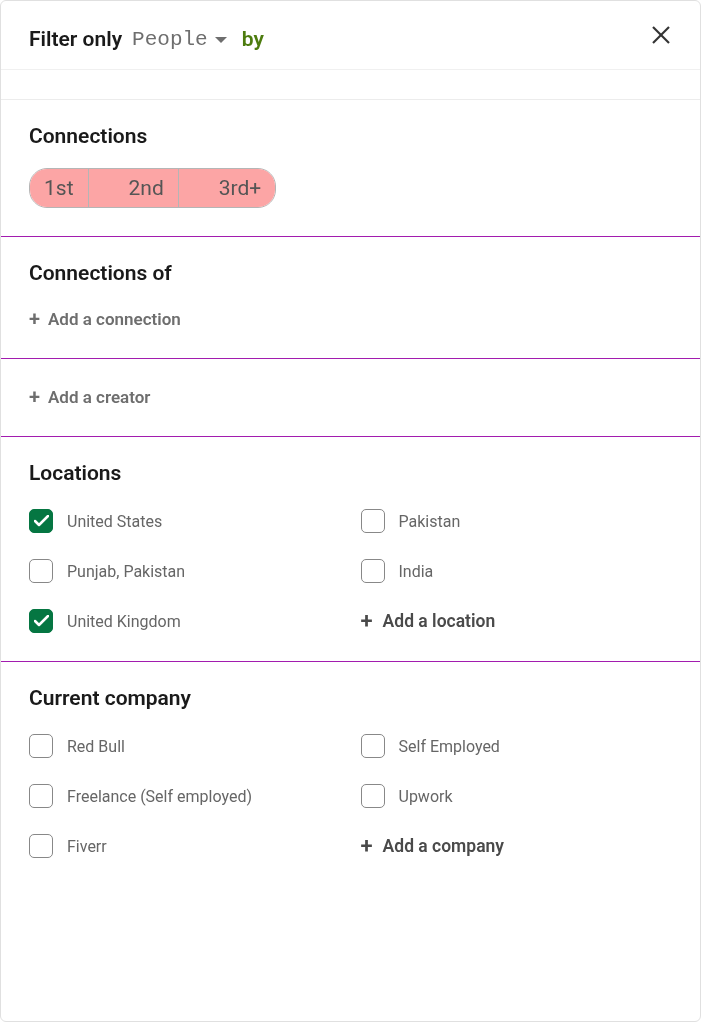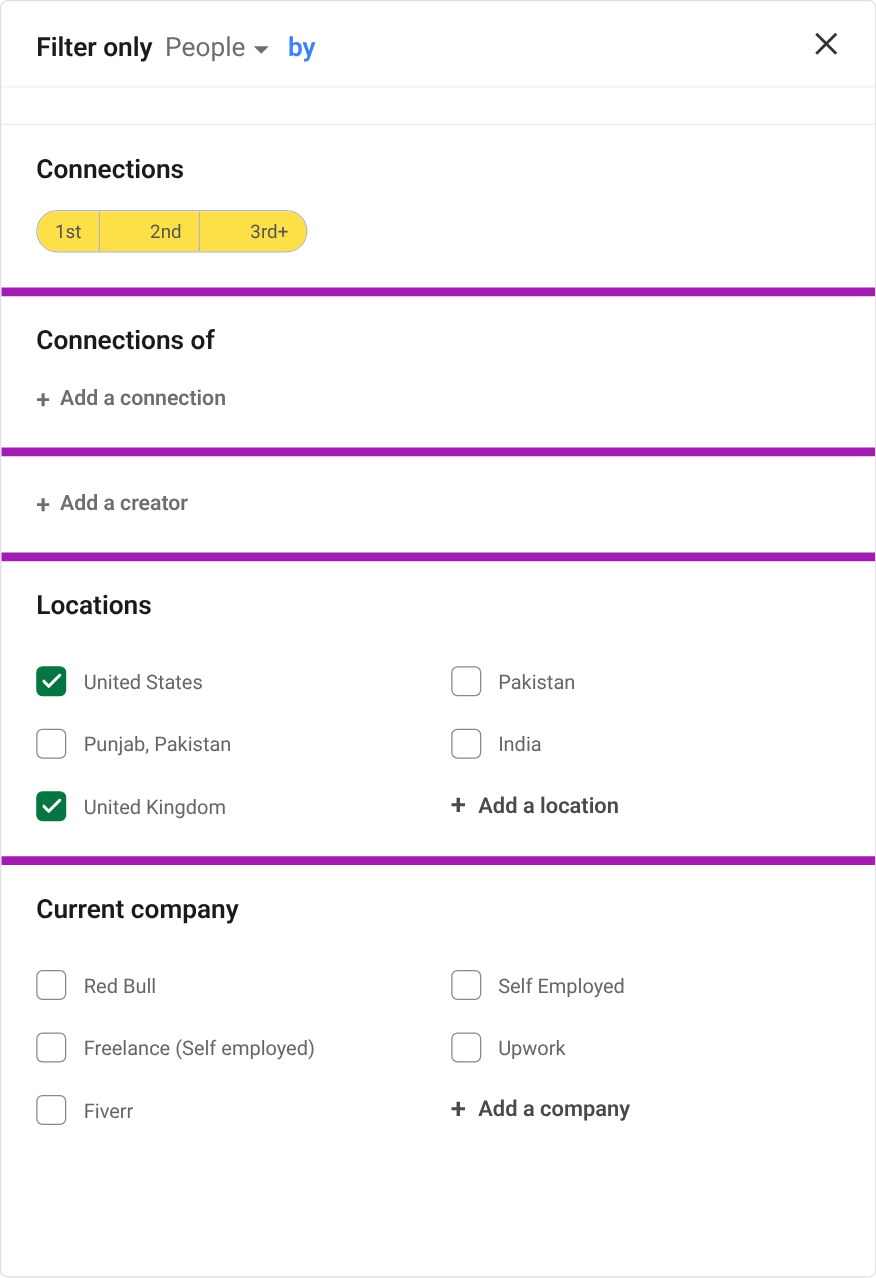--- a/index.html
+++ b/index.html
@@ -26,67 +26,68 @@
   }
   .header-dropdown {
     display: inline-flex;
     align-items: center;
     font-size: 21px;
     font-weight: 400;
     color: #6e6e6e;
     margin-left: 10px;
     margin-right: 14px;
     cursor: pointer;
+    font-family: Liberation Mono, monospace;
   }
   .caret {
     margin-left: 6px;
     display: inline-block;
   }
   .header-by {
     font-size: 21px;
     font-weight: 600;
-    color: #3b82f6;
+    color: #4d7c0f;
   }
   .close-btn {
     margin-left: auto;
     font-size: 28px;
     font-weight: 300;
     color: #333;
     cursor: pointer;
     line-height: 1;
   }
   .scroll-area {
     height: calc(1022px - 70px);
     overflow-y: auto;
   }
   .section {
     padding: 24px 28px 28px 28px;
-    border-bottom: 7px solid #a21caf;
+    border-bottom: 1px solid #a21caf;
   }
   .section:first-child {
     padding-top: 34px;
   }
   .section-title {
     font-size: 21px;
     font-weight: 600;
     color: #1a1a1a;
     margin-bottom: 20px;
   }
   .pill-group {
     display: inline-flex;
     border: 1px solid #b5b5b5;
     border-radius: 18px;
     overflow: hidden;
   }
   .pill {
     padding: 7px 14px;
-    font-size: 15px;
+    font-size: 21px;
     color: #555;
     cursor: pointer;
-    background: #fde047;
+    background: #fca5a5;
   }
   .pill + .pill {
     border-left: 1px solid #b5b5b5;
     padding-left: 40px;
   }
   .add-link {
     display: inline-flex;
     align-items: center;
     font-size: 17px;
     font-weight: 600;
@@ -98,21 +99,21 @@
     font-size: 20px;
     font-weight: 600;
     margin-right: 8px;
     line-height: 1;
   }
   .options-grid {
     display: grid;
     grid-template-columns: 1fr 1fr;
     column-gap: 20px;
     row-gap: 26px;
-    margin-top: 36px;
+    margin-top: 24px;
   }
   .opt {
     display: flex;
     align-items: center;
     cursor: pointer;
   }
   .chk {
     width: 24px;
     height: 24px;
     border: 1.5px solid #888;

